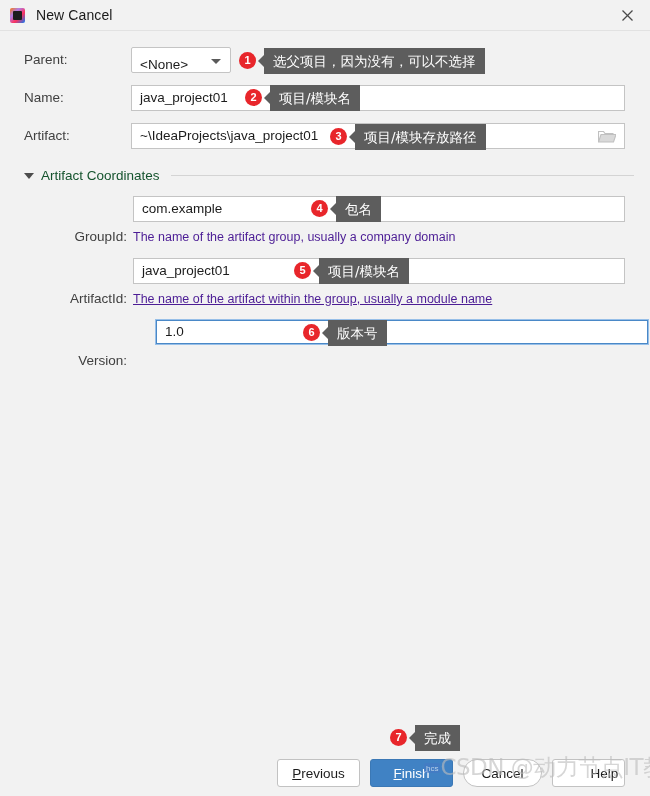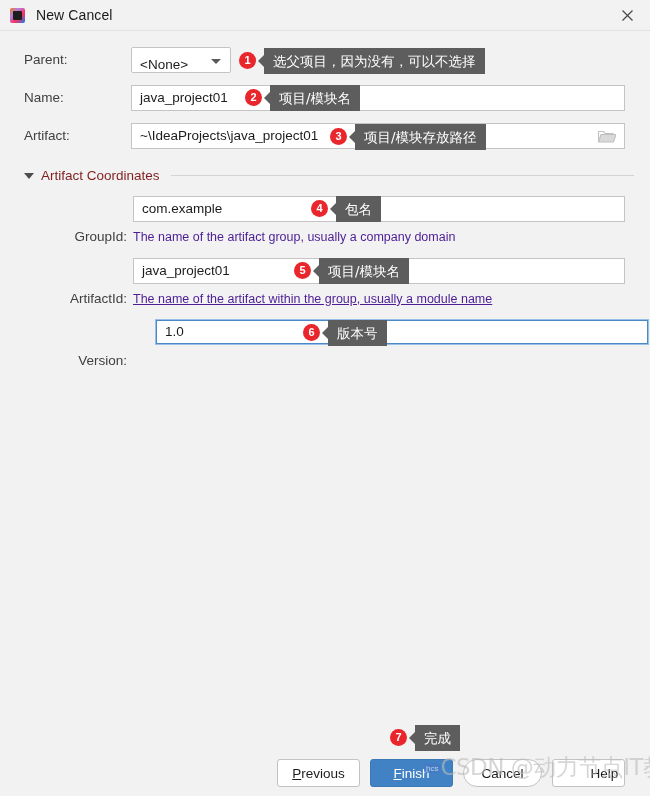--- a/index.html
+++ b/index.html
@@ -127,21 +127,21 @@
   }
   .sect .tri {
     width: 0; height: 0;
     border-left: 5px solid transparent;
     border-right: 5px solid transparent;
     border-top: 6px solid #4d4d4d;
     flex: none;
   }
   .sect .sect-label {
     font-size: 13.5px;
-    color: #7f1d1d;
+    color: #14532d;
     white-space: nowrap;
   }
   .sect .sect-rule {
     flex: 1;
     height: 1px;
     background: #d4d4d4;
     margin-left: 4px;
   }
 
   .hint {

